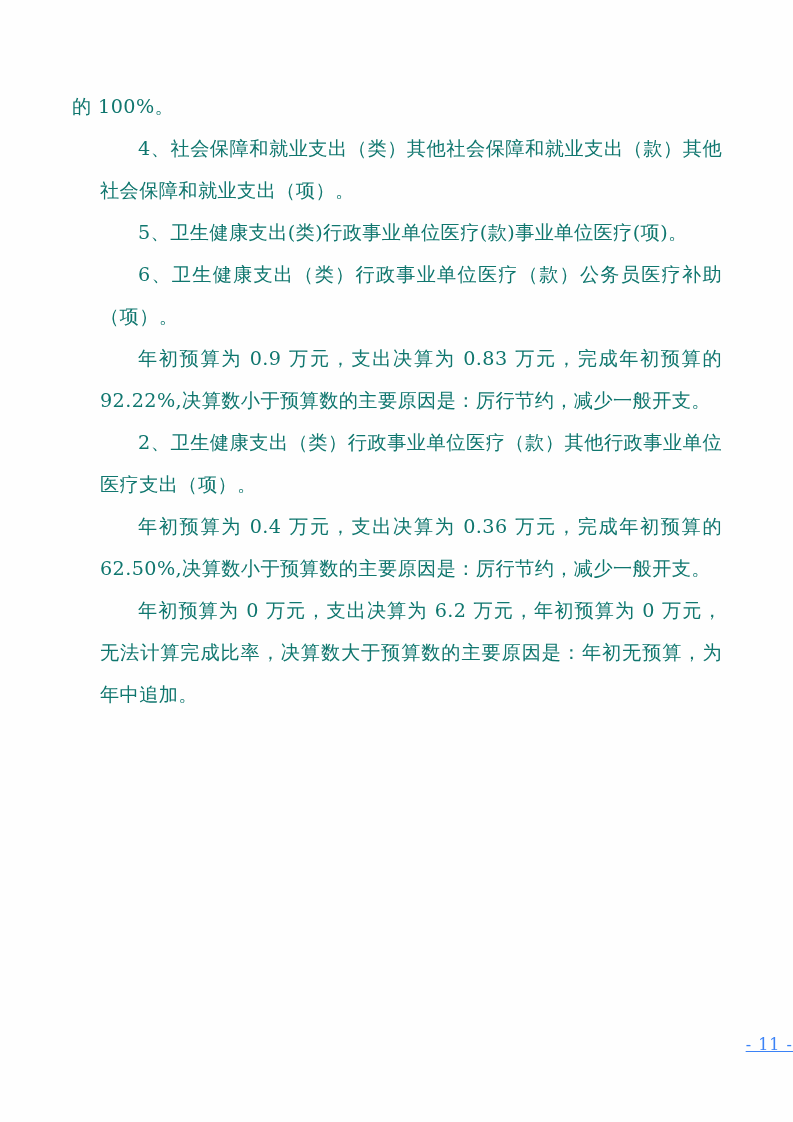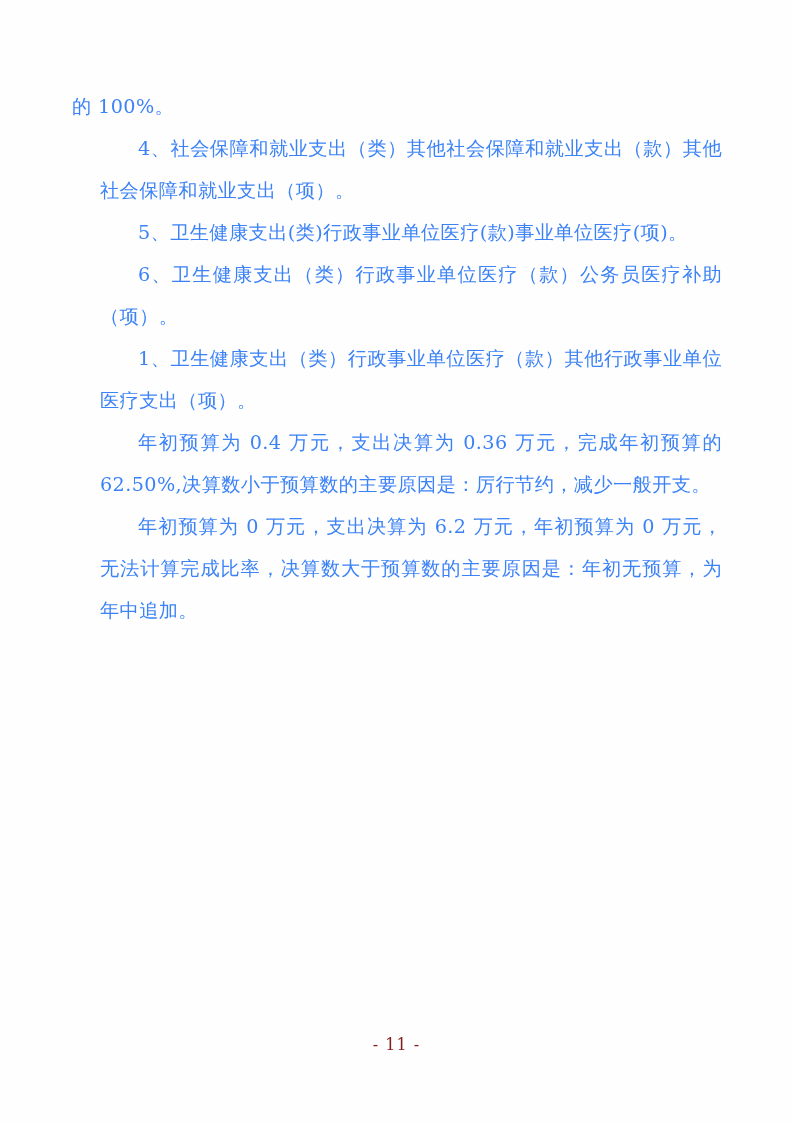--- a/index.html
+++ b/index.html
@@ -29,46 +29,48 @@
     top: 86px;
     width: 650px;
   }
   .para {
     font-size: 19.2px;
     line-height: 42px;
     text-align: justify;
     text-justify: inter-ideograph;
     letter-spacing: 0.4px;
     margin: 0;
-    color: #3b82f6;
+    color: #0f766e;
     font-family: "DejaVu Serif", "Liberation Serif", serif;
   }
   .indent {
     text-indent: 38px;
     margin-left: 28px;
   }
   .footer {
     position: absolute;
     left: 0;
     top: 1035px;
     width: 793px;
-    text-align: center;
+    text-align: right;
     font-size: 16px;
-    color: #7f1d1d;
+    color: #3b82f6;
     font-family: "DejaVu Serif", "Liberation Serif", serif;
     letter-spacing: 1px;
+    text-decoration: underline;
   }
 </style>
 </head>
 <body>
 
 <div class="page">
   <div class="content">
     <p class="para">的 100%。</p>
     <p class="para indent">4、社会保障和就业支出（类）其他社会保障和就业支出（款）其他社会保障和就业支出（项）。</p>
     <p class="para indent">5、卫生健康支出(类)行政事业单位医疗(款)事业单位医疗(项)。</p>
     <p class="para indent">6、卫生健康支出（类）行政事业单位医疗（款）公务员医疗补助（项）。</p>
-    <p class="para indent">1、卫生健康支出（类）行政事业单位医疗（款）其他行政事业单位医疗支出（项）。</p>
+    <p class="para indent">年初预算为 0.9 万元，支出决算为 0.83 万元，完成年初预算的 92.22%,决算数小于预算数的主要原因是：厉行节约，减少一般开支。</p>
+    <p class="para indent">2、卫生健康支出（类）行政事业单位医疗（款）其他行政事业单位医疗支出（项）。</p>
     <p class="para indent">年初预算为 0.4 万元，支出决算为 0.36 万元，完成年初预算的 62.50%,决算数小于预算数的主要原因是：厉行节约，减少一般开支。</p>
     <p class="para indent">年初预算为 0 万元，支出决算为 6.2 万元，年初预算为 0 万元，无法计算完成比率，决算数大于预算数的主要原因是：年初无预算，为年中追加。</p>
   </div>
   <div class="footer">- 11 -</div>
 </div>
 
 </body></html>

